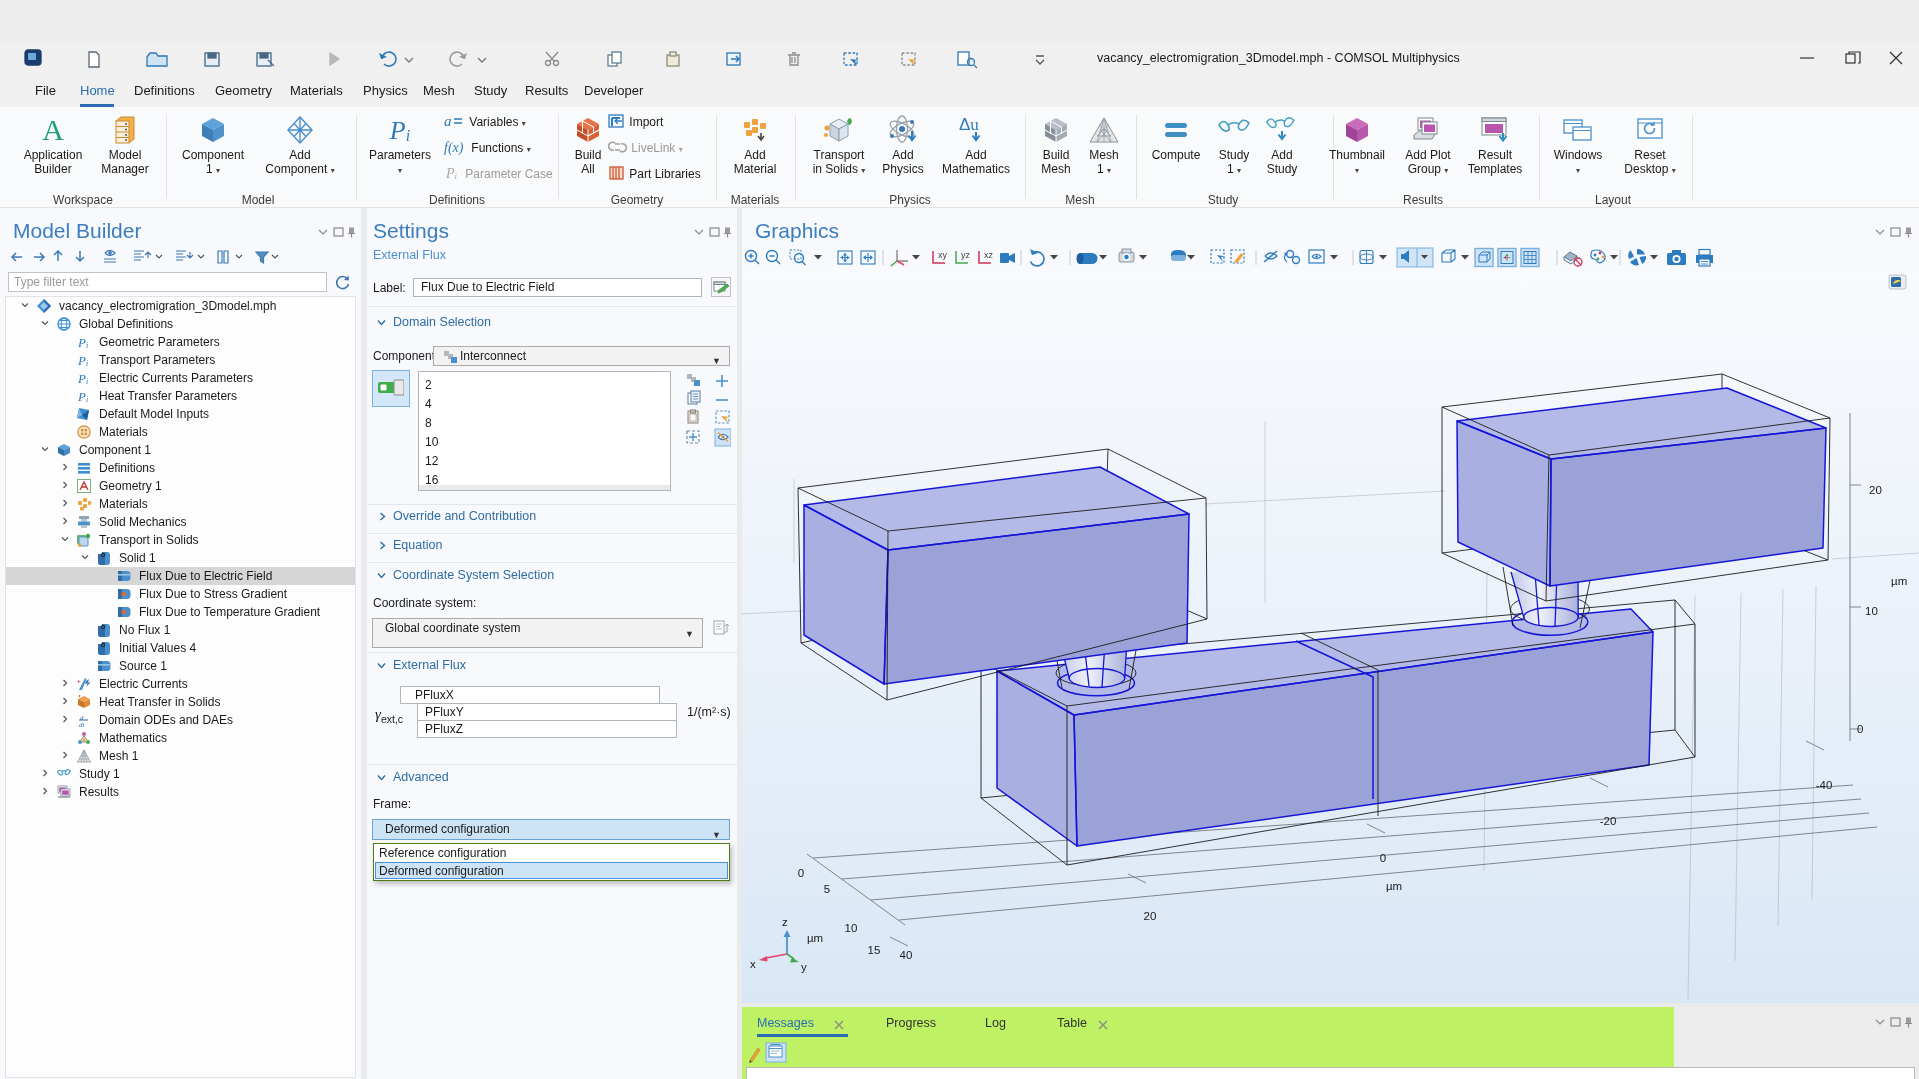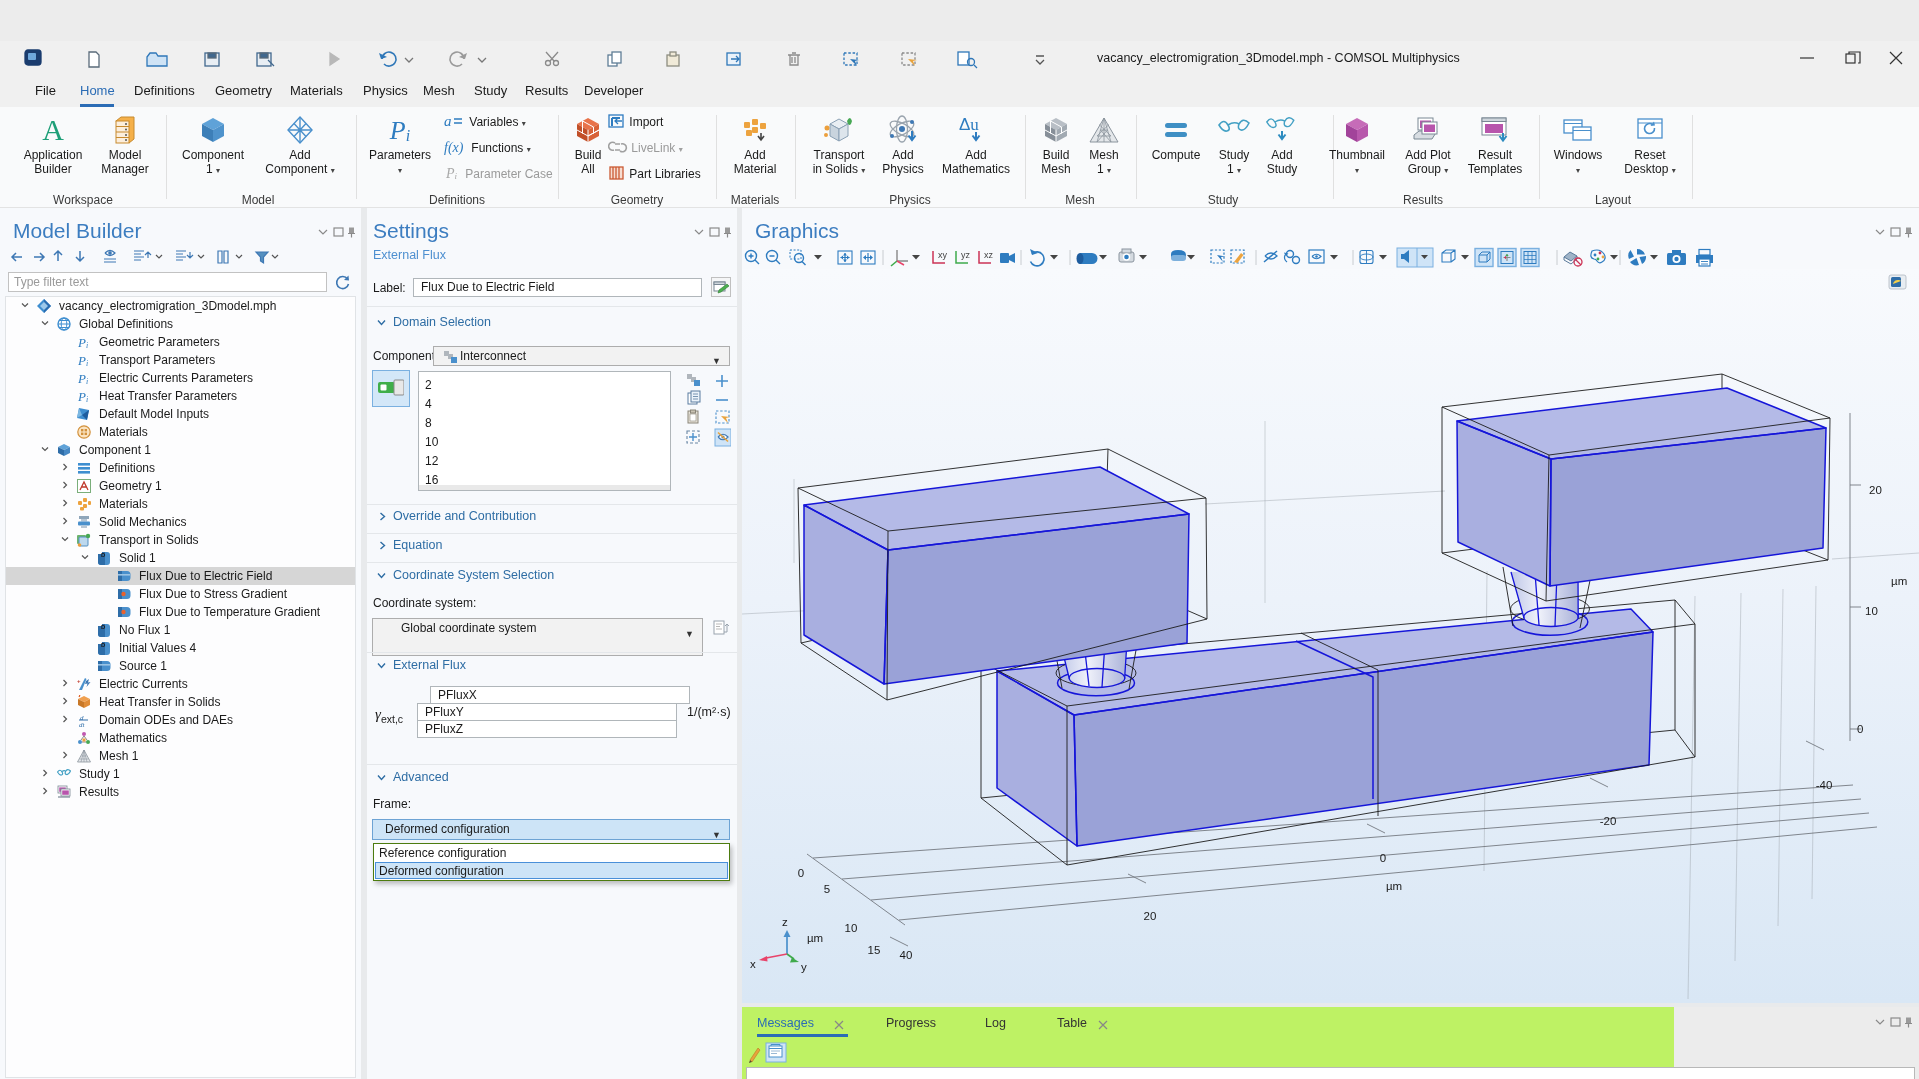--- a/index.html
+++ b/index.html
@@ -782,33 +782,33 @@
 <svg class="sec-chev" style="left:10px;top:332px" width="11" height="11" viewBox="0 0 11 11">
         <path d="M3.5,2 L7.5,5.5 L3.5,9" stroke="#2e6da4" stroke-width="1.4" fill="none"></path>
       </svg>
       <div class="sec-h" style="left:26px;top:330px">Equation</div>
 <div style="position:absolute;left:0px;top:354px;width:370px;border-top:1px solid #e4e7ea"></div>
 <svg class="sec-chev" style="left:9px;top:362px" width="11" height="11" viewBox="0 0 11 11">
         <path d="M2,3.5 L5.5,7.5 L9,3.5" stroke="#2e6da4" stroke-width="1.4" fill="none"></path>
       </svg>
       <div class="sec-h" style="left:26px;top:360px">Coordinate System Selection</div>
 <div class="slabel" style="left:6px;top:388px">Coordinate system:</div>
-<div class="sdrop" style="left:5px;top:410px;width:331px;height:38px;line-height:19px;padding-left:28px">Global coordinate system<span class="varr" style="right:8px;top:6px;position:absolute">▼</span></div>
+<div class="sdrop" style="left:5px;top:410px;width:331px;height:30px;line-height:19px;padding-left:12px">Global coordinate system<span class="varr" style="right:8px;top:6px;position:absolute">▼</span></div>
 <svg style="position:absolute;left:344px;top:410px" width="20" height="21" viewBox="0 0 20 21">
         <rect x="3" y="3" width="10" height="13" fill="#fff" stroke="#9aa4ae"></rect>
         <path d="M5,6 h6 m-6,2.5 h4 m-4,2.5 h6" stroke="#b8b8b8" stroke-width="1"></path>
         <path d="M13,14 h3 v-8 m0,0 l-2,2 m2,-2 l2,2" stroke="#9aa4ae" fill="none"></path>
       </svg>
 <div style="position:absolute;left:0px;top:444px;width:370px;border-top:1px solid #e4e7ea"></div>
 <svg class="sec-chev" style="left:9px;top:452px" width="11" height="11" viewBox="0 0 11 11">
         <path d="M2,3.5 L5.5,7.5 L9,3.5" stroke="#2e6da4" stroke-width="1.4" fill="none"></path>
       </svg>
       <div class="sec-h" style="left:26px;top:450px">External Flux</div>
 <div style="position:absolute;left:8px;top:498px;font-size:15px;color:#1a1a1a;font-style:italic;font-family:'Liberation Serif',serif">γ<span style="font-size:10.5px;font-style:normal;font-family:'Liberation Sans',sans-serif;vertical-align:-4px">ext,c</span></div>
-<div class="sinput" style="left:63px;top:478px;width:260px;height:18px;line-height:16px;padding-left:7px">PFluxX</div>
+<div class="sinput" style="left:33px;top:478px;width:260px;height:18px;line-height:16px;padding-left:14px">PFluxX</div>
 <div class="sinput" style="left:50px;top:495px;width:260px;height:18px;line-height:16px;padding-left:7px">PFluxY</div>
 <div class="sinput" style="left:50px;top:512px;width:260px;height:18px;line-height:16px;padding-left:7px">PFluxZ</div>
 <div class="slabel" style="left:320px;top:497px;font-size:12.5px">1/(m²·s)</div>
 <div style="position:absolute;left:0px;top:556px;width:370px;border-top:1px solid #e4e7ea"></div>
 <svg class="sec-chev" style="left:9px;top:564px" width="11" height="11" viewBox="0 0 11 11">
         <path d="M2,3.5 L5.5,7.5 L9,3.5" stroke="#2e6da4" stroke-width="1.4" fill="none"></path>
       </svg>
       <div class="sec-h" style="left:26px;top:562px">Advanced</div>
 <div class="slabel" style="left:6px;top:589px">Frame:</div>
 <div class="sdrop" style="left:5px;top:611px;width:358px;height:21px;line-height:19px;padding-left:12px;background:#cde4f7;border-color:#6da3d4">Deformed configuration<span class="varr" style="right:8px;top:6px;position:absolute">▼</span></div>

